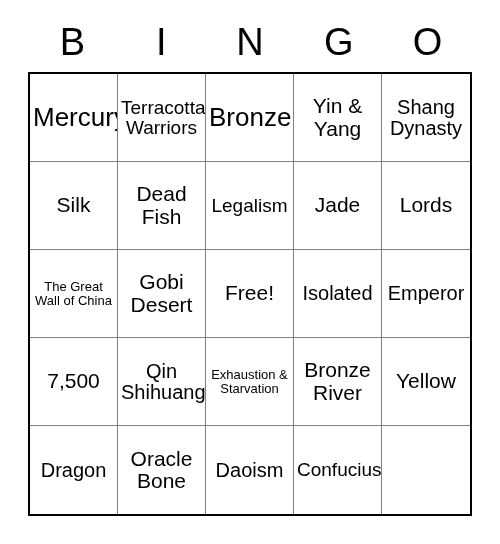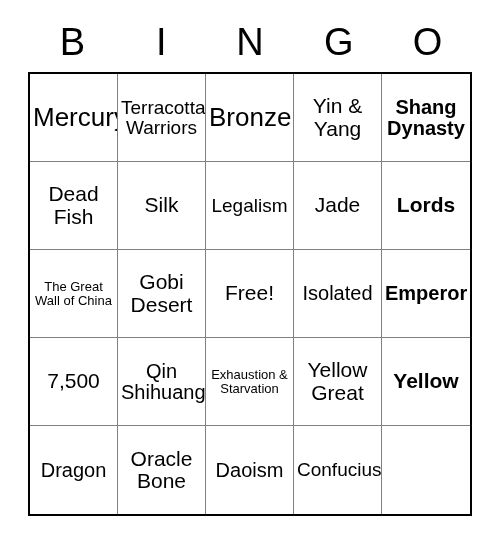--- a/index.html
+++ b/index.html
@@ -65,21 +65,21 @@
     border-right: 1px solid #808080;
     border-bottom: 1px solid #808080;
     display: flex;
     align-items: center;
     justify-content: center;
     text-align: center;
     padding: 2px 3px;
     overflow: hidden;
     background: #ffffff;
   }
-  .cell:nth-child(5n) { border-right: none; font-weight: bold; }
+  .cell:nth-child(5n) { border-right: none; }
   .cell:nth-child(n+21) { border-bottom: none; }
 
   .cell-text {
     display: block;
     width: 100%;
     line-height: 1.05;
     color: #000000;
   }
 
   
@@ -113,24 +113,24 @@
         <span class="cell-text sz-lg">Bronze</span>
       </div>
     <div class="cell">
         <span class="cell-text sz-xl">Yin &amp; Yang</span>
       </div>
     <div class="cell">
         <span class="cell-text sz-md">Shang Dynasty</span>
       </div>
 
     <div class="cell">
-        <span class="cell-text sz-xl">Dead Fish</span>
+        <span class="cell-text sz-xl">Silk</span>
       </div>
     <div class="cell">
-        <span class="cell-text sz-xl">Silk</span>
+        <span class="cell-text sz-xl">Dead Fish</span>
       </div>
     <div class="cell">
         <span class="cell-text sz-sm">Legalism</span>
       </div>
     <div class="cell">
         <span class="cell-text sz-xl">Jade</span>
       </div>
     <div class="cell">
         <span class="cell-text sz-xl">Lords</span>
       </div>
@@ -154,21 +154,21 @@
     <div class="cell">
         <span class="cell-text sz-xl">7,500</span>
       </div>
     <div class="cell">
         <span class="cell-text sz-md">Qin Shihuang</span>
       </div>
     <div class="cell">
         <span class="cell-text sz-xs">Exhaustion &amp; Starvation</span>
       </div>
     <div class="cell">
-        <span class="cell-text sz-xl">Yellow Great</span>
+        <span class="cell-text sz-xl">Bronze River</span>
       </div>
     <div class="cell">
         <span class="cell-text sz-xl">Yellow</span>
       </div>
 
     <div class="cell">
         <span class="cell-text sz-md">Dragon</span>
       </div>
     <div class="cell">
         <span class="cell-text sz-xl">Oracle Bone</span>

